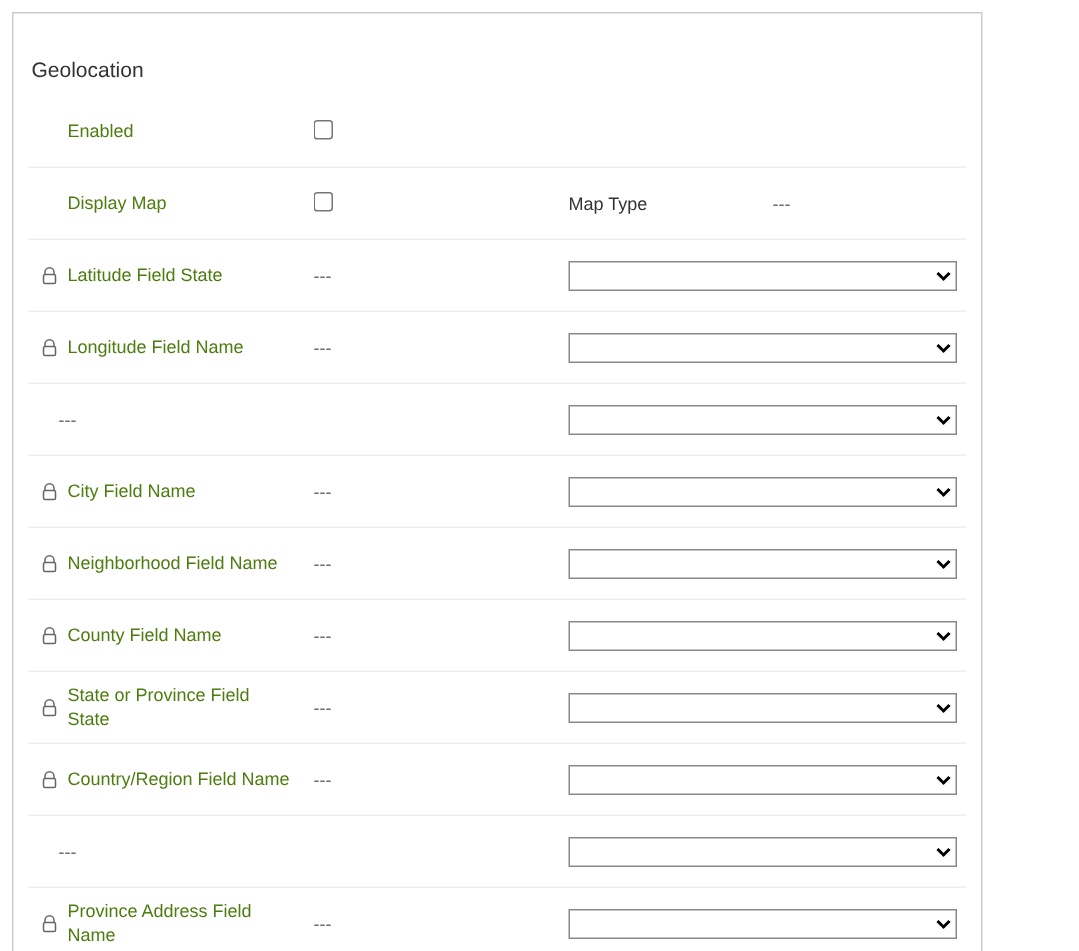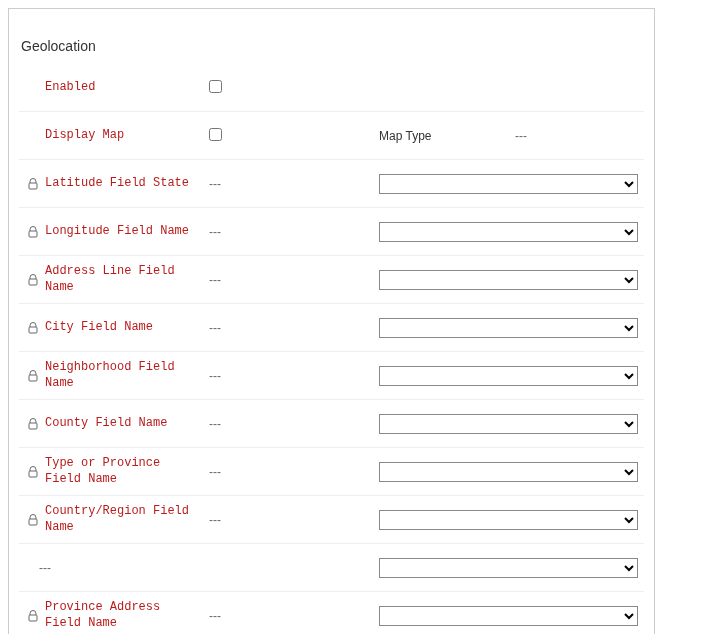--- a/index.html
+++ b/index.html
@@ -44,23 +44,22 @@
   .lock {
     width: 16px;
     display: inline-flex;
     justify-content: center;
     color: #666;
     font-size: 11px;
   }
   .lbl {
     flex: 1;
     padding-left: 4px;
-    color: #b91c1c;
+    color: #4d7c0f;
     line-height: 1.3;
-    font-family: Liberation Mono, monospace;
   }
   .val-readonly {
     color: #666;
     font-size: 12px;
     padding-left: 14px;
   }
   .right-col {
     flex: 1;
     display: flex;
     align-items: center;
@@ -164,29 +163,20 @@
       </div>
       <span class="val-readonly">---</span>
     </div>
     <div class="right-col">
       <select class="sel"><option></option></select>
     </div>
   </div>
 
   <div class="row">
     <div class="left-col">
-      <div class="label-block">
-        <span class="lock">
-          <svg width="10" height="12" viewBox="0 0 10 12">
-              <path d="M2 5V3.5a3 3 0 016 0V5" fill="none" stroke="#666" stroke-width="1"></path>
-              <rect x="1" y="5" width="8" height="6" rx="1" fill="none" stroke="#666" stroke-width="1"></rect>
-            </svg>
-        </span>
-        <span class="lbl">Address Line Field Name</span>
-      </div>
       <span class="val-readonly">---</span>
     </div>
     <div class="right-col">
       <select class="sel"><option></option></select>
     </div>
   </div>
 
   <div class="row">
     <div class="left-col">
       <div class="label-block">
@@ -243,21 +233,21 @@
 
   <div class="row">
     <div class="left-col">
       <div class="label-block">
         <span class="lock">
           <svg width="10" height="12" viewBox="0 0 10 12">
               <path d="M2 5V3.5a3 3 0 016 0V5" fill="none" stroke="#666" stroke-width="1"></path>
               <rect x="1" y="5" width="8" height="6" rx="1" fill="none" stroke="#666" stroke-width="1"></rect>
             </svg>
         </span>
-        <span class="lbl">Type or Province Field Name</span>
+        <span class="lbl">State or Province Field State</span>
       </div>
       <span class="val-readonly">---</span>
     </div>
     <div class="right-col">
       <select class="sel"><option></option></select>
     </div>
   </div>
 
   <div class="row">
     <div class="left-col">

